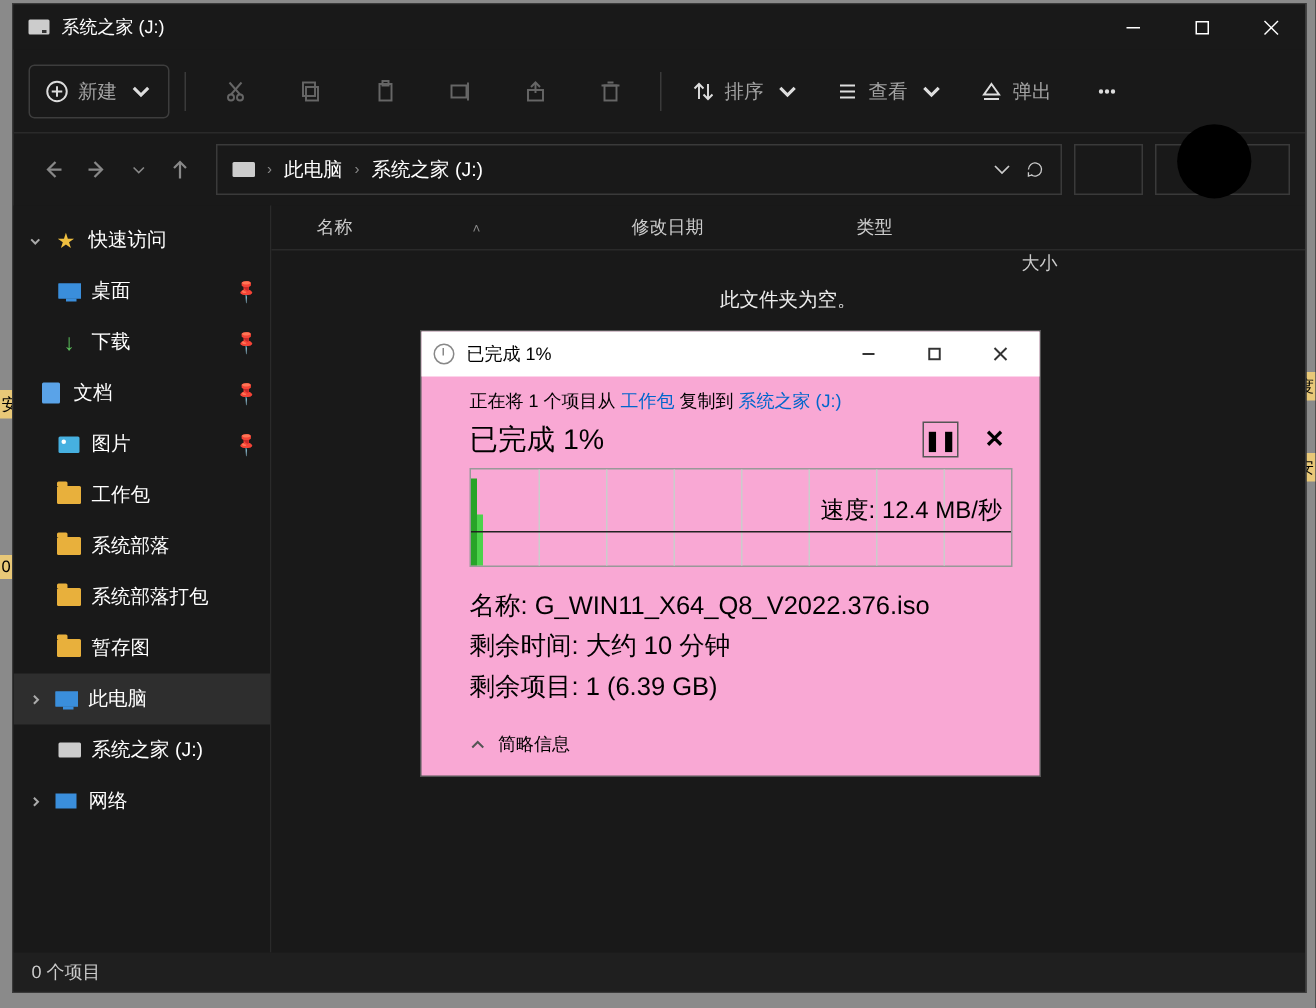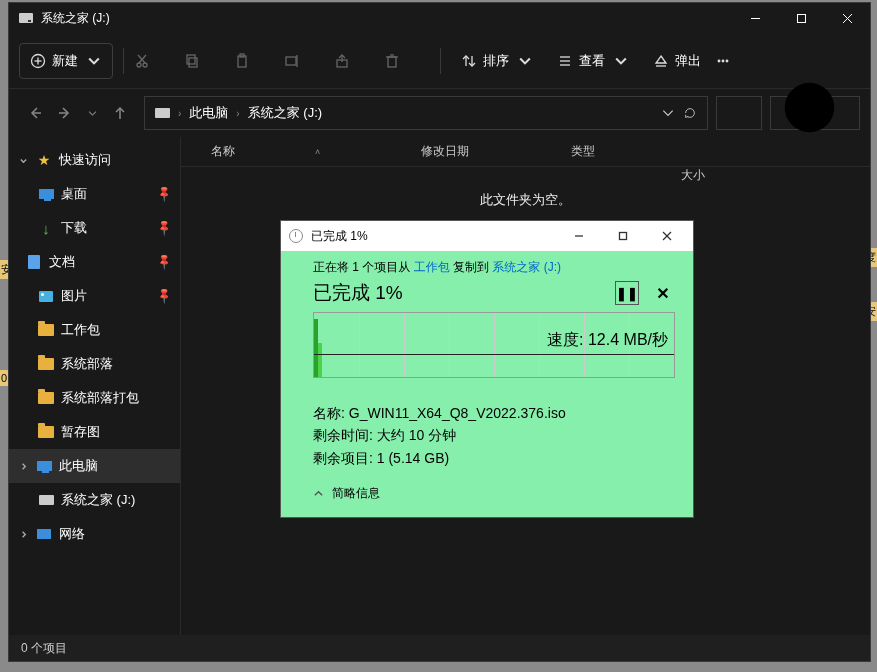--- a/index.html
+++ b/index.html
@@ -8,21 +8,21 @@
   .window { position:absolute; left:8px; top:2px; right:6px; bottom:10px; background:#191919; border:1px solid #3a3a3a; display:flex; flex-direction:column; }
 
   .titlebar { height:30px; display:flex; align-items:center; color:#fff; font-size:12px; padding-left:10px; background:#191919; }
   .titlebar .drive-icon { width:14px; height:10px; background:#ccc; border-radius:1px; margin-right:8px; position:relative;}
   .titlebar .drive-icon::after{content:"";position:absolute;bottom:1px;right:2px;width:3px;height:2px;background:#333;}
   .titlebar-spacer { flex:1; }
   .win-btn { width:46px; height:30px; display:flex; align-items:center; justify-content:center; color:#fff; font-size:10px; }
   .win-btn svg{width:11px;height:11px;stroke:#fff;stroke-width:1;fill:none;}
 
   .toolbar { height:56px; display:flex; align-items:center; padding:0 10px; gap:4px; border-bottom:1px solid #2a2a2a;}
-  .tbtn { height:36px; min-width:40px; padding:0 10px; display:flex; align-items:center; color:#ffffff; font-size:13px; gap:6px; border-radius:4px; position:relative;}
+  .tbtn { height:36px; min-width:40px; padding:0 10px; display:flex; align-items:center; justify-content:center; color:#a3a3a3; font-size:13px; gap:6px; border-radius:4px; position:relative;}
   .tbtn svg{width:16px;height:16px;stroke:#ddd;fill:none;stroke-width:1.3;}
   .tbtn .chev{margin-left:2px;}
   .new-btn { border:1px solid #3d3d3d;}
   .divider-v{width:1px;height:26px;background:#3a3a3a;margin:0 6px;}
   .tbtn.icon-only{min-width:46px;padding:0;}
   .tbtn.icon-only svg{stroke:#666;}
   .tbtn.pair svg:first-child{stroke:#ddd;}
 
   .navrow { height:48px; display:flex; align-items:center; padding:0 10px; gap:8px;}
   .nav-arrows{display:flex; gap:14px; padding:0 8px;}
@@ -58,40 +58,40 @@
   .col-name{width:240px;padding-left:30px;display:flex;align-items:center;gap:80px;}
   .col-name .sort{font-size:9px;color:#888;}
   .col-date{width:150px;}
   .col-type{width:110px;}
   .col-size{width:80px;margin-top:48px;}
   .empty-msg{text-align:center;color:#eee;font-size:13px;margin-top:24px;}
 
   .statusbar{height:26px;background:#1f1f1f;color:#ccc;font-size:12px;display:flex;align-items:center;padding:0 12px;}
 
   
-  .dialog{position:absolute;left:280px;top:220px;width:414px;height:298px;background:#86efac;border:1px solid #555;display:flex;flex-direction:column;color:#000;}
+  .dialog{position:absolute;left:280px;top:220px;width:414px;height:298px;background:#f9a8d4;border:1px solid #555;display:flex;flex-direction:column;color:#000;}
   .dlg-title{height:30px;display:flex;align-items:center;padding:0 8px;font-size:12px;gap:8px;background:#fff;}
   .clock-icon{width:14px;height:14px;border:1.5px solid #888;border-radius:50%;position:relative;}
   .clock-icon::after{content:"";position:absolute;left:5px;top:2px;width:1px;height:5px;background:#888;}
   .dlg-title .spacer{flex:1;}
   .dlg-winbtn{width:36px;height:28px;display:flex;align-items:center;justify-content:center;}
   .dlg-winbtn svg{width:10px;height:10px;stroke:#333;fill:none;stroke-width:1.3;}
   .dlg-body{flex:1;padding:8px 18px 12px 32px;font-size:12px;}
   .copy-line{font-size:12px;}
   .copy-line a{color:#0066cc;text-decoration:none;}
   .big-status{font-size:19px;margin-top:4px;display:flex;align-items:center;}
   .big-status .ctrls{margin-left:auto;display:flex;gap:12px;}
   .ctrl-box{width:24px;height:24px;border:1px solid #555;display:flex;align-items:center;justify-content:center;font-size:13px;font-weight:bold;}
   .chart{height:66px;border:1px solid #999;margin-top:6px;position:relative;display:flex;align-items:flex-end;}
   .chart .grid-v{position:absolute;top:0;bottom:0;border-left:1px solid #ccc;}
   .chart .baseline{position:absolute;left:0;right:0;bottom:22px;height:1px;background:#222;}
   .chart .bar{width:4px;height:58px;background:#28a428;}
   .chart .bar2{width:4px;height:34px;background:#4cd24c;}
   .chart .speed{position:absolute;right:6px;bottom:26px;font-size:16px;}
-  .details{margin-top:24px;font-size:14px;line-height:1.6;}
+  .details{margin-top:12px;font-size:17px;line-height:1.6;}
   .dlg-footer{font-size:12px;margin-top:16px;display:flex;align-items:center;gap:8px;}
   .dlg-footer svg{width:11px;height:11px;stroke:#555;fill:none;stroke-width:1.5;}
 
   
   .peek{position:absolute;background:#e8c878;color:#000;font-size:11px;padding:2px 1px;}
 </style>
 </head>
 <body>
 
 <div class="peek" style="left:0;top:260px;">安</div>
@@ -410,21 +410,21 @@
         <div class="grid-v" style="left:75%"></div>
         <div class="grid-v" style="left:87.5%"></div>
       <div class="baseline"></div>
       <div class="bar"></div>
         <div class="bar2"></div>
       <div class="speed">速度: 12.4 MB/秒</div>
     </div>
     <div class="details">
       <div>名称: G_WIN11_X64_Q8_V2022.376.iso</div>
       <div>剩余时间: 大约 10 分钟</div>
-      <div>剩余项目: 1 (5.14 GB)</div>
+      <div>剩余项目: 1 (6.39 GB)</div>
     </div>
     <div class="dlg-footer">
       <svg viewBox="0 0 12 12">
           <polyline points="2,8 6,4 10,8"></polyline>
         </svg>
       <span>简略信息</span>
     </div>
   </div>
 </div>
 

